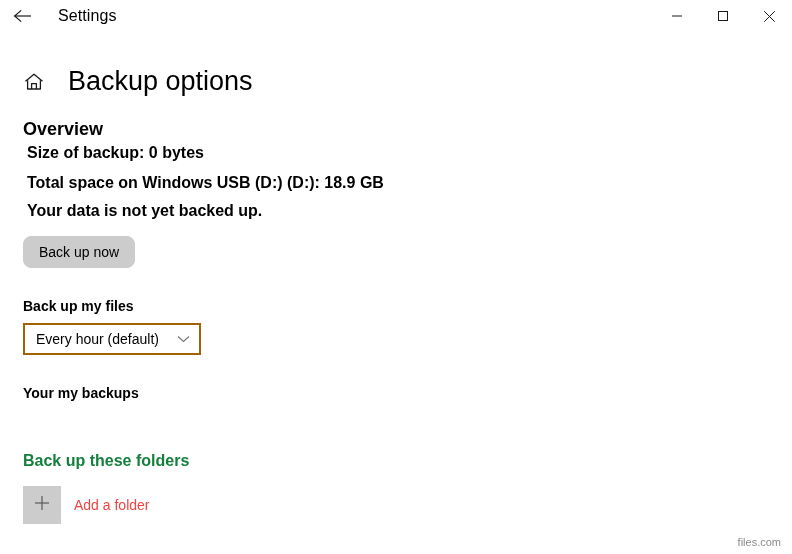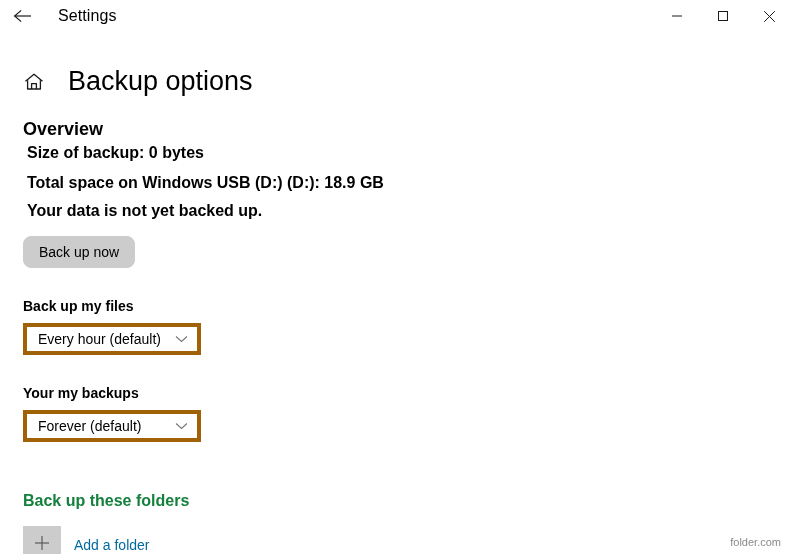--- a/index.html
+++ b/index.html
@@ -138,21 +138,21 @@
     margin-bottom: 8px;
     white-space: nowrap;
     font-weight: bold;
   }
   .combo {
     position: relative;
     box-sizing: border-box;
     width: 178px;
     height: 32px;
     background: #ffffff;
-    border: 4px solid #a16207;
+    border: 2px solid #a16207;
     display: flex;
     align-items: center;
   }
   .combo-value {
     font-size: 14px;
     color: #000000;
     padding-left: 11px;
     white-space: nowrap;
   }
   .combo-chevron {
@@ -182,21 +182,21 @@
     width: 38px;
     height: 38px;
     background: #cccccc;
     display: flex;
     align-items: center;
     justify-content: center;
     flex: none;
   }
   .add-folder-label {
     font-size: 14px;
-    color: #0369a1;
+    color: #ef4444;
     margin-left: 13px;
     white-space: nowrap;
   }
 
   
   .watermark {
     position: absolute;
     right: 11px;
     bottom: 6px;
     font-size: 11px;
@@ -272,39 +272,31 @@
       <span class="combo-chevron">
         <svg width="13" height="8" viewBox="0 0 13 8">
           <path d="M1 1.5 L6.5 6.5 L12 1.5" fill="none" stroke="#767676" stroke-width="1.1"></path>
         </svg>
       </span>
     </div>
   </div>
 
   <div class="field-group">
     <div class="field-label">Your my backups</div>
-    <div class="combo">
-      <span class="combo-value">Forever (default)</span>
-      <span class="combo-chevron">
-        <svg width="13" height="8" viewBox="0 0 13 8">
-          <path d="M1 1.5 L6.5 6.5 L12 1.5" fill="none" stroke="#767676" stroke-width="1.1"></path>
-        </svg>
-      </span>
-    </div>
   </div>
 
   <h2 class="folders-heading">Back up these folders</h2>
 
   <div class="add-folder-row">
     <span class="add-tile">
       <span>
         <svg width="18" height="18" viewBox="0 0 18 18">
           <line x1="9" y1="2" x2="9" y2="16" stroke="#5a5a5a" stroke-width="1.2"></line>
           <line x1="2" y1="9" x2="16" y2="9" stroke="#5a5a5a" stroke-width="1.2"></line>
         </svg>
       </span>
     </span>
     <span class="add-folder-label">Add a folder</span>
   </div>
 
 </div>
 
-<div class="watermark">folder.com</div>
+<div class="watermark">files.com</div>
 
 </body></html>

